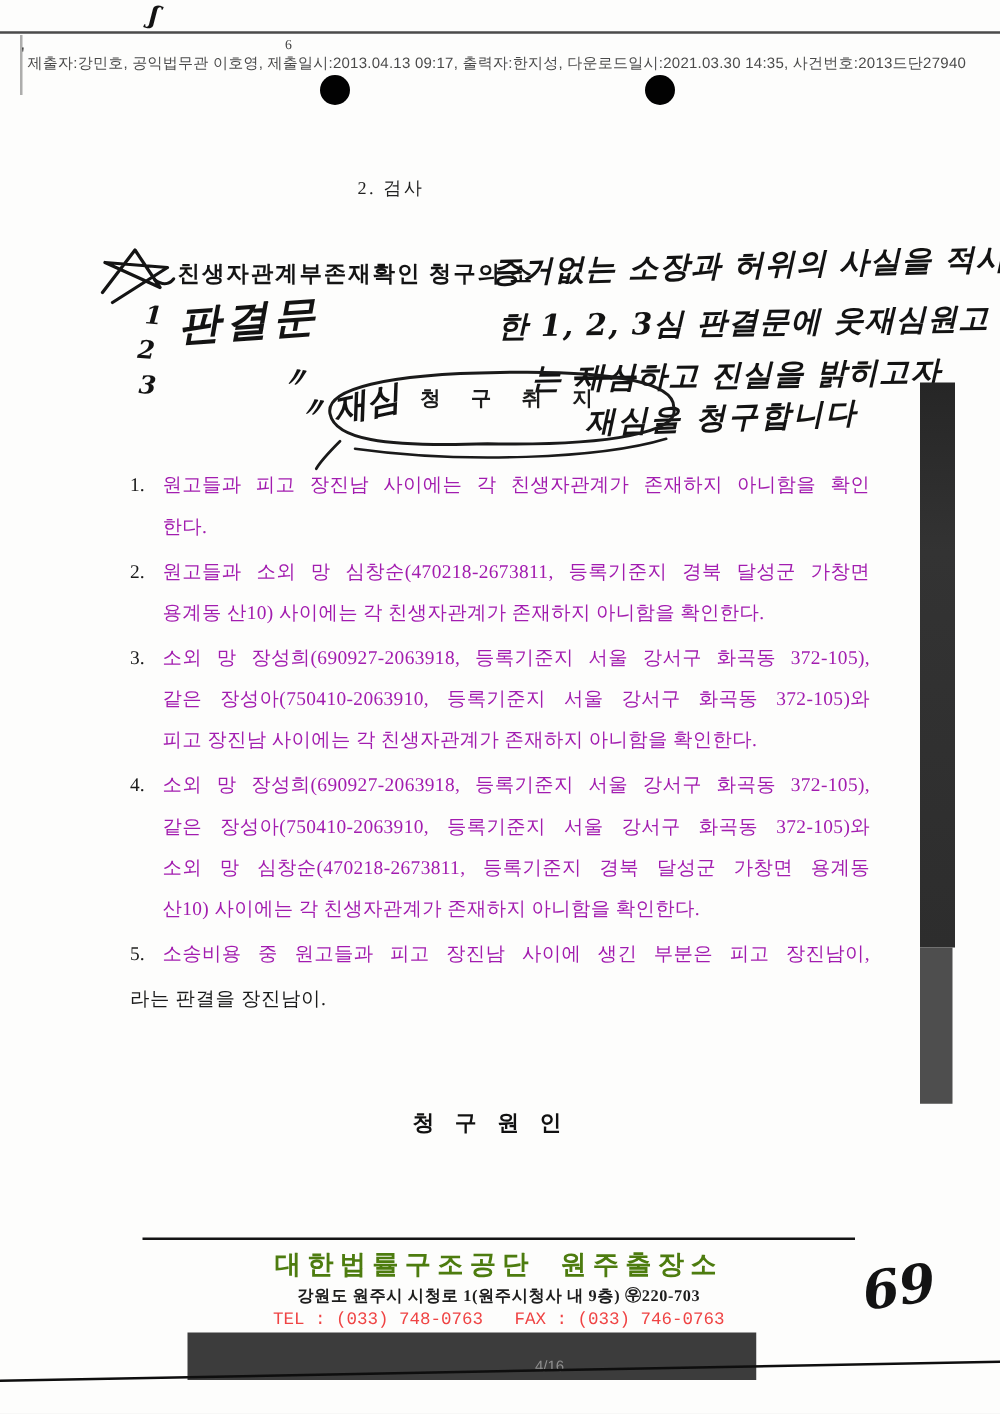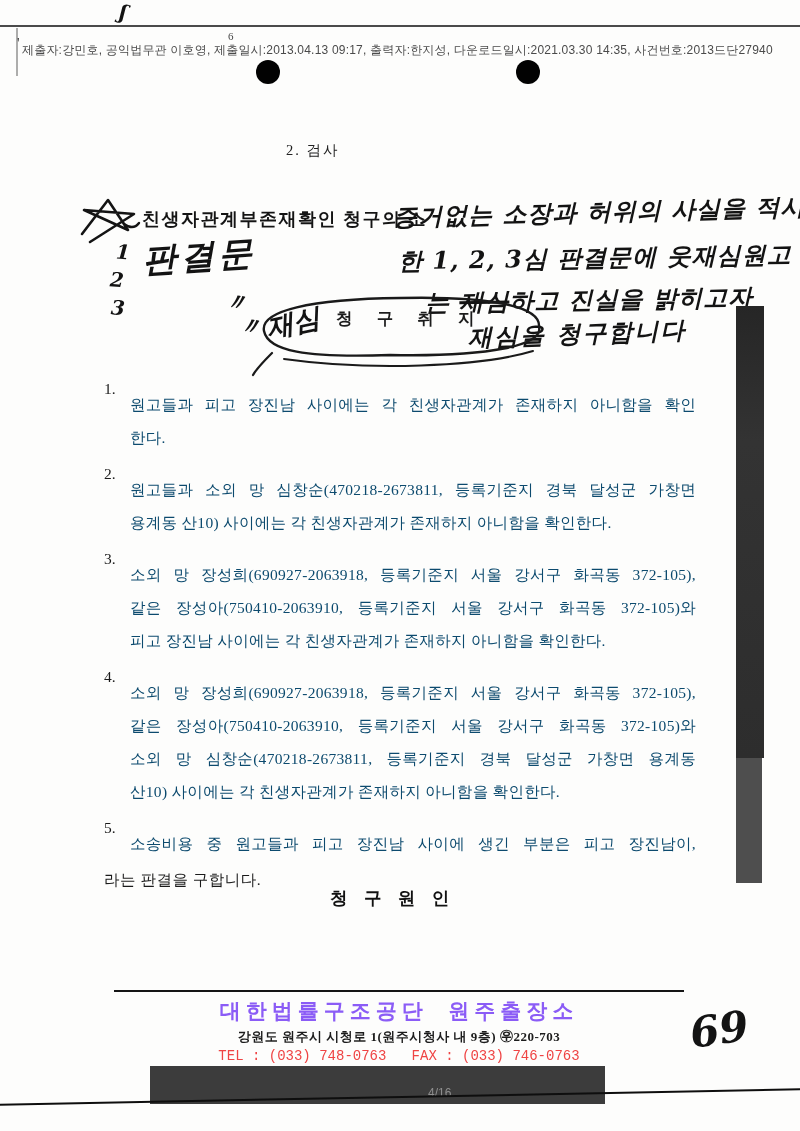--- a/index.html
+++ b/index.html
@@ -44,29 +44,29 @@
   
   .oval-wrap{position:absolute;left:250px;top:291px;width:300px;height:88px;}
   .oval-wrap svg{position:absolute;left:0;top:0;}
   .hw-resim{position:absolute;left:16px;top:14px;font-size:27px;transform:rotate(-12deg);}
   .claim-heading{position:absolute;left:86px;top:17px;font-size:16.5px;font-weight:600;letter-spacing:10px;color:#1c1c1c;white-space:nowrap;}
 
   
   .claims{position:absolute;left:104px;top:372px;width:592px;}
   .claim{display:flex;margin-bottom:3px;}
   .cno{width:26px;font-size:15.5px;line-height:33px;flex:none;}
-  .clines{flex:1;font-size:15.5px;line-height:33px;letter-spacing:.3px;color:#0c4a6e;margin-top:16px;}
+  .clines{flex:1;font-size:15.5px;line-height:33px;letter-spacing:.3px;color:#a21caf;}
   .ln.jl{text-align:justify;text-align-last:justify;}
   .closing{font-size:15.5px;line-height:33px;margin-top:2px;letter-spacing:.5px;}
 
   .cause-heading{position:absolute;left:330px;top:886px;font-size:17.5px;font-weight:700;letter-spacing:6px;white-space:nowrap;color:#111;}
 
   
   .footer-box{position:absolute;left:114px;top:990px;width:570px;border-top:2.5px solid #151515;text-align:center;padding-top:5px;}
-  .footer-org{font-size:21px;font-weight:700;letter-spacing:5px;color:#8b5cf6;white-space:pre;}
+  .footer-org{font-size:21px;font-weight:700;letter-spacing:5px;color:#4d7c0f;white-space:pre;}
   .footer-address{font-size:13px;font-weight:600;margin-top:3px;letter-spacing:.5px;color:#1c1c1c;}
   .footer-telfax{font-size:14px;margin-top:2px;white-space:pre;color:#ef4444;font-family:Liberation Mono, monospace;}
 
   
   .redact-vert{position:absolute;left:736px;top:306px;width:28px;height:452px;background:linear-gradient(180deg,#262626,#333 30%,#2d2d2d);}
   .redact-vert-low{position:absolute;left:736px;top:758px;width:26px;height:125px;background:#4e4e4e;}
   .redact-bottom{position:absolute;left:150px;top:1066px;width:455px;height:38px;background:#3c3c3c;z-index:1;}
   .page-indicator{position:absolute;left:428px;top:1086px;font-size:12px;color:#8f8f8f;z-index:2;font-family:"Liberation Sans",sans-serif;}
   .bottom-line{position:absolute;left:-6px;top:1096px;width:812px;height:2px;background:#0e0e0e;transform:rotate(-1.1deg);z-index:3;}
 </style>
@@ -158,21 +158,21 @@
       </div>
     </div>
 
     <div class="claim">
       <span class="cno">5.</span>
       <div class="clines">
         <div class="ln jl">소송비용 중 원고들과 피고 장진남 사이에 생긴 부분은 피고 장진남이,</div>
       </div>
     </div>
 
-    <div class="closing">라는 판결을 구합니다.</div>
+    <div class="closing">라는 판결을 장진남이.</div>
   </div>
 
   <div class="cause-heading">청 구 원 인</div>
 
   <div class="footer-box">
     <div class="footer-org">대한법률구조공단  원주출장소</div>
     <div class="footer-address">강원도 원주시 시청로 1(원주시청사 내 9층) ㉾220-703</div>
     <div class="footer-telfax">TEL : (033) 748-0763   FAX : (033) 746-0763</div>
   </div>
 

